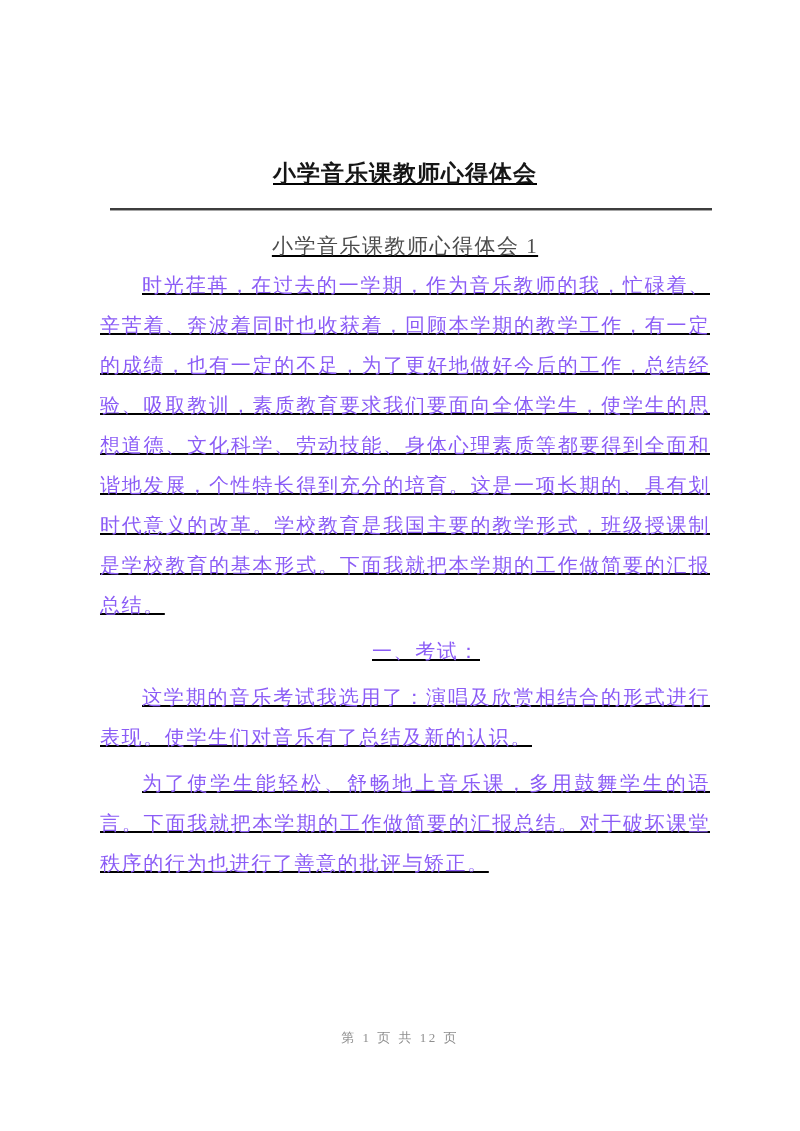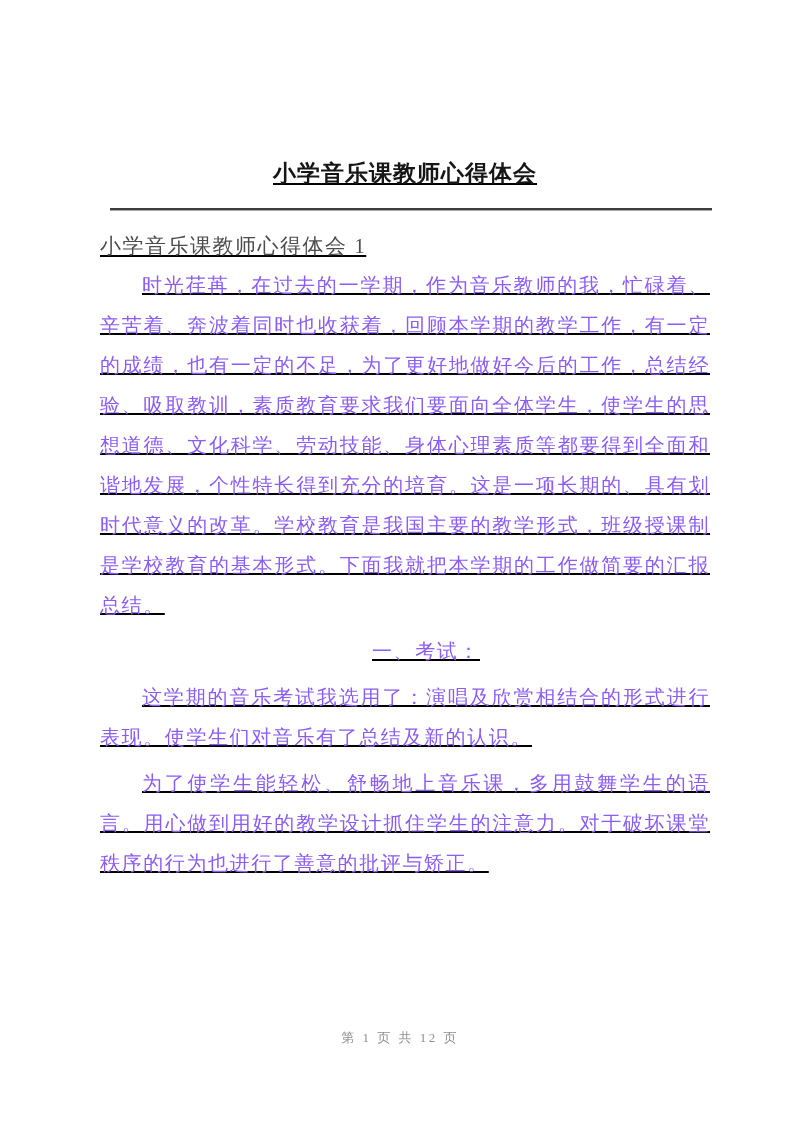--- a/index.html
+++ b/index.html
@@ -36,20 +36,21 @@
     background: #3d3d3d;
     border-bottom: 1px solid #a6a6a6;
     margin: 20px 0 0 10px;
   }
   .section-label {
     margin: 16px 0 0 0;
     font-size: 21px;
     line-height: 38px;
     color: #4c4c4c;
     letter-spacing: 1.5px;
+    text-align: center;
   }
   .paragraphs {
     margin: 0;
   }
   .para {
     margin: 6px 0 0 0;
     font-size: 20px;
     line-height: 40px;
     color: #8b5cf6;
     letter-spacing: 1.6px;
@@ -79,17 +80,17 @@
 
 <div class="page">
   <div class="content">
     <h1 class="doc-title">小学音乐课教师心得体会</h1>
     <div class="title-divider"></div>
     <p class="section-label">小学音乐课教师心得体会 1</p>
     <div class="paragraphs">
         <p class="para body">时光荏苒，在过去的一学期，作为音乐教师的我，忙碌着、辛苦着、奔波着同时也收获着，回顾本学期的教学工作，有一定的成绩，也有一定的不足，为了更好地做好今后的工作，总结经验、吸取教训，素质教育要求我们要面向全体学生，使学生的思想道德、文化科学、劳动技能、身体心理素质等都要得到全面和谐地发展，个性特长得到充分的培育。这是一项长期的、具有划时代意义的改革。学校教育是我国主要的教学形式，班级授课制是学校教育的基本形式。下面我就把本学期的工作做简要的汇报总结。</p>
         <p class="para heading">一、考试：</p>
         <p class="para body">这学期的音乐考试我选用了：演唱及欣赏相结合的形式进行表现。使学生们对音乐有了总结及新的认识。</p>
-        <p class="para body">为了使学生能轻松、舒畅地上音乐课，多用鼓舞学生的语言。用心做到用好的教学设计抓住学生的注意力。对于破坏课堂秩序的行为也进行了善意的批评与矫正。</p>
+        <p class="para body">为了使学生能轻松、舒畅地上音乐课，多用鼓舞学生的语言。下面我就把本学期的工作做简要的汇报总结。对于破坏课堂秩序的行为也进行了善意的批评与矫正。</p>
       </div>
   </div>
   <div class="footer">第 1 页 共 12 页</div>
 </div>
 
 </body></html>

